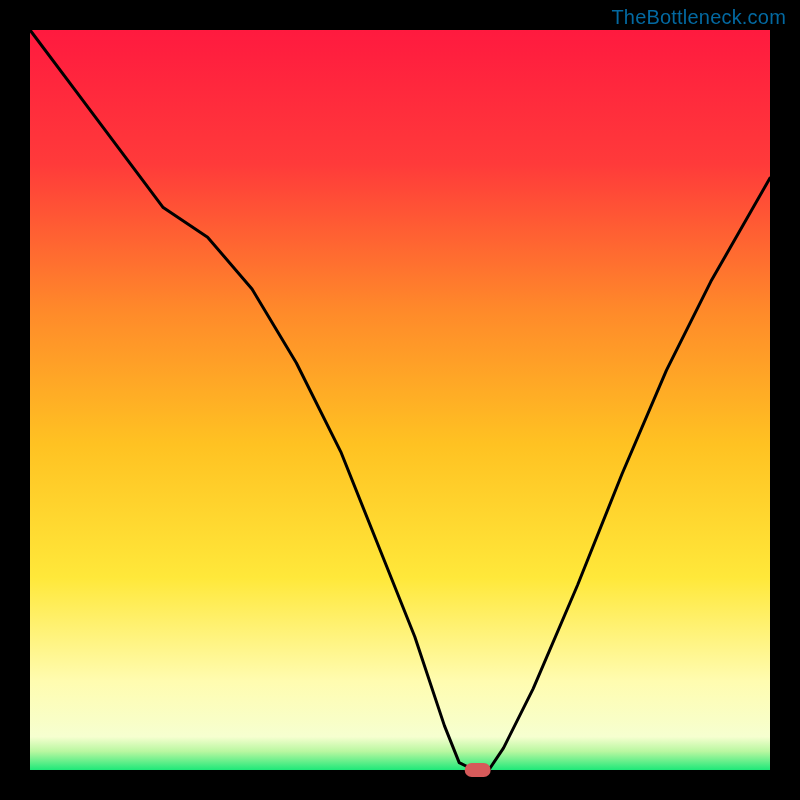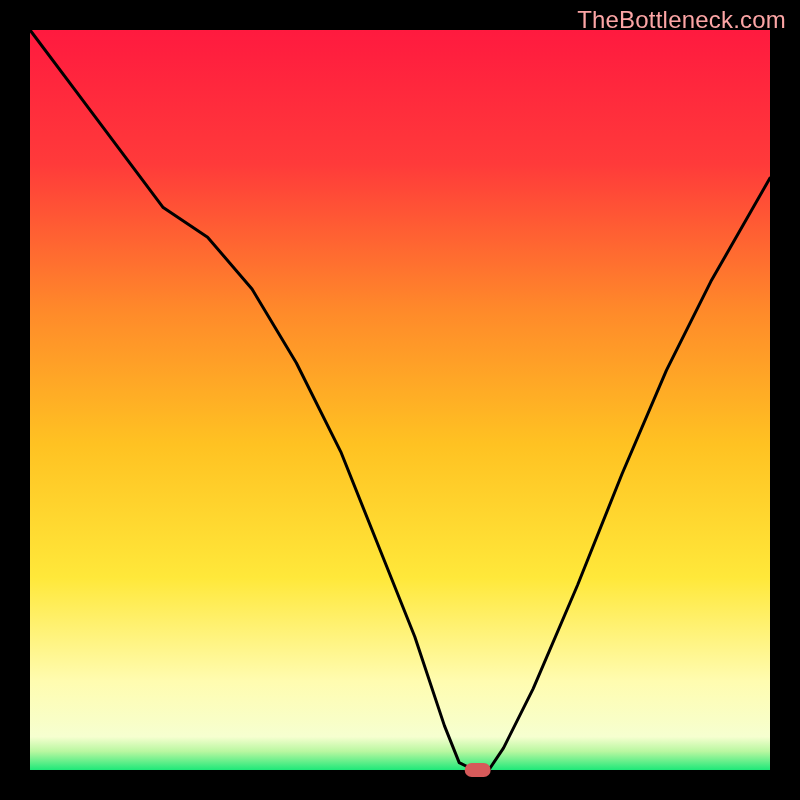--- a/index.html
+++ b/index.html
@@ -13,22 +13,22 @@
   .frame {
     position: relative;
     width: 800px;
     height: 800px;
     background: #000;
   }
   .watermark {
     position: absolute;
     top: 6px;
     right: 14px;
-    color: #fca5a5;
-    font-size: 24px;
+    color: #0369a1;
+    font-size: 20px;
     font-weight: 500;
     letter-spacing: 0.2px;
     z-index: 10;
   }
   svg.plot {
     position: absolute;
     left: 0;
     top: 0;
     width: 800px;
     height: 800px;

